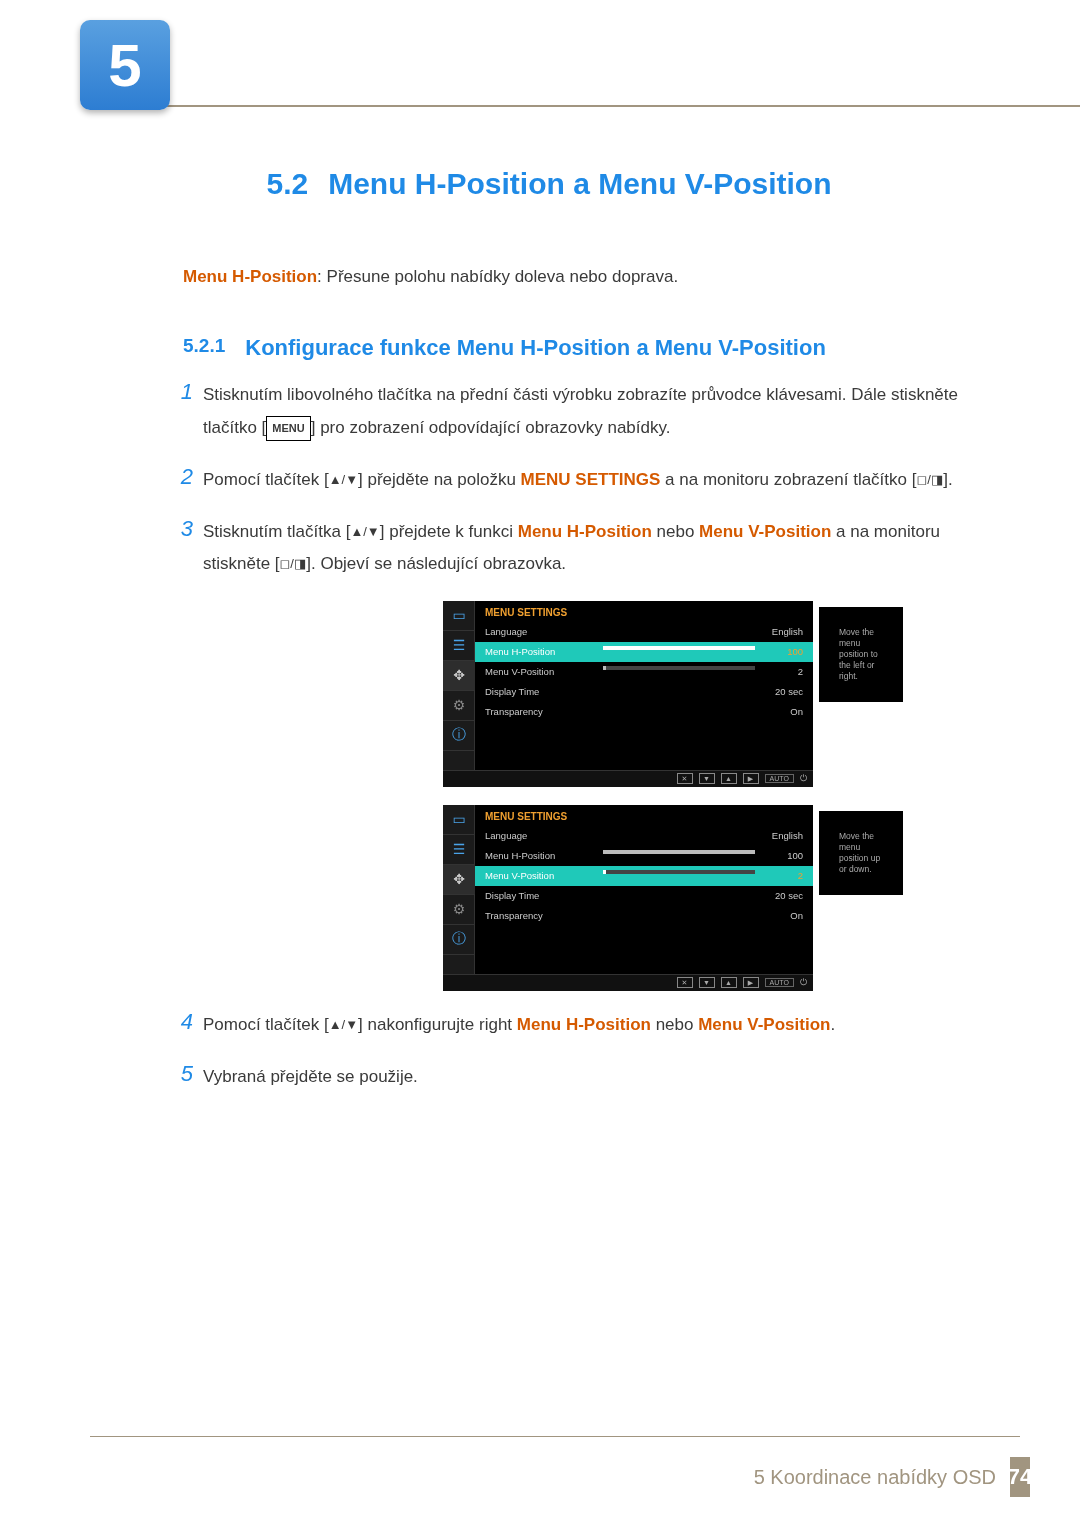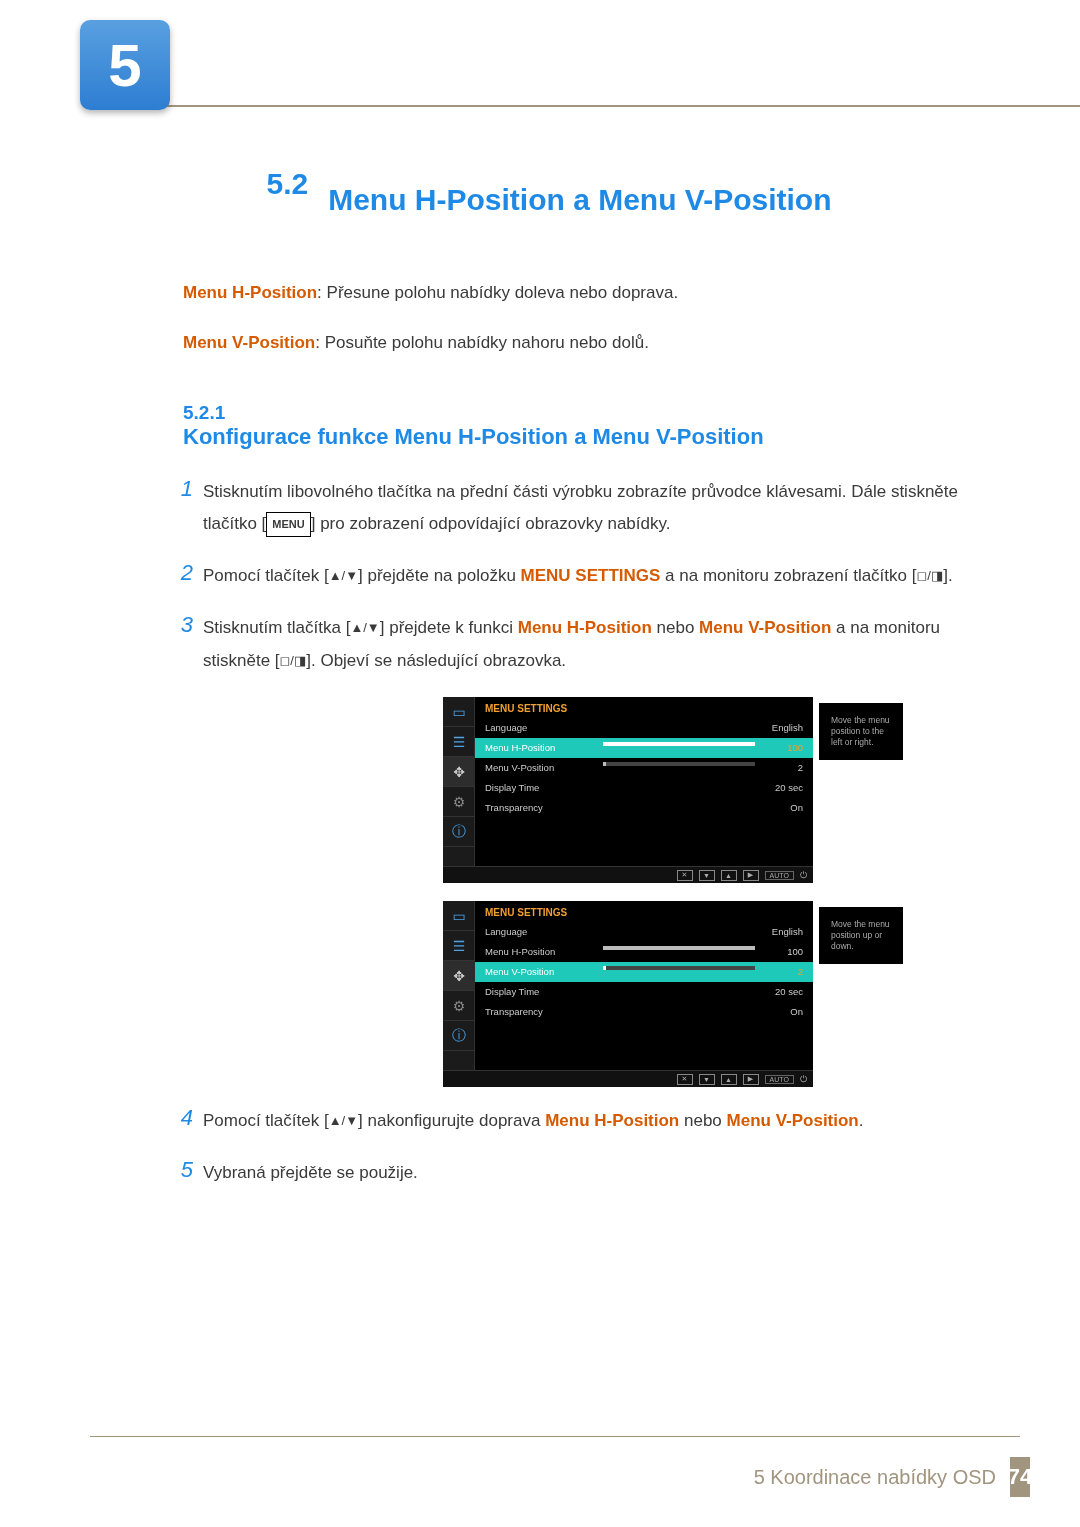--- a/index.html
+++ b/index.html
@@ -5,24 +5,24 @@
   * { margin: 0; padding: 0; box-sizing: border-box; }
   body { font-family: Arial, Helvetica, sans-serif; background: #fff; width: 1080px; height: 1527px; position: relative; color: #333; }
   .header { display: flex; align-items: center; padding: 20px 0 0 80px; }
   .chapter-badge { width: 90px; height: 90px; background: linear-gradient(to bottom, #5aa0e0, #2d7dd2); border-radius: 10px; color: #fff; font-size: 60px; font-weight: bold; display: flex; align-items: center; justify-content: center; box-shadow: 0 3px 6px rgba(0,0,0,0.3); margin-right: 25px; }
   .chapter-title { color: #1f8ae6; font-size: 36px; font-weight: normal; }
   .header-rule { border-top: 2px solid #a19580; margin-left: 165px; margin-top: -5px; }
   .content { padding: 60px 90px 0 108px; }
   .section-number { color: #1f8ae6; font-size: 30px; font-weight: bold; margin-right: 20px; }
   .section-title { color: #1f8ae6; font-size: 30px; font-weight: bold; }
   .section-line { display: flex; margin-bottom: 60px; justify-content: center; }
-  .section-line .section-title { margin-left: 0; margin-top: 16px; }
+  .section-line .section-title { margin-left: 0; }
   .intro { margin-left: 75px; font-size: 17px; line-height: 1.9; color: #3a3a3a; margin-bottom: 42px; }
   .intro .hl { color: #d55a00; font-weight: bold; }
-  .subsection { margin-left: 75px; display: flex; margin-bottom: 26px; flex-direction: column; }
+  .subsection { margin-left: 75px; display: flex; margin-bottom: 18px; }
   .subnum { color: #1f8ae6; font-size: 19px; font-weight: bold; margin-right: 20px; }
   .subtitle { color: #1f8ae6; font-size: 22px; font-weight: bold; }
   .steps { margin-left: 55px; }
   .step { display: flex; margin-bottom: 20px; }
   .stepnum { color: #1f8ae6; font-size: 22px; font-style: italic; width: 40px; flex-shrink: 0; text-align: right; padding-right: 10px; }
   .steptext { font-size: 17px; line-height: 1.9; color: #3a3a3a; flex: 1; }
   .steptext .hl { color: #d55a00; font-weight: bold; }
   .menu-key { display: inline-block; border: 1px solid #000; font-size: 11px; font-weight: bold; padding: 1px 5px; vertical-align: middle; background: #fff; }
   .arrow-icon { font-size: 13px; vertical-align: middle; }
   .osd-block { margin: 18px 0 18px 280px; }
@@ -35,21 +35,21 @@
   .osd-title { color: #f0a030; font-size: 10px; padding: 6px 10px 4px; font-weight: bold; }
   .osd-row { display: flex; padding: 4px 10px; height: 20px; }
   .osd-row.selected { background: #1fc9b9; color: #f0a030; }
   .osd-label { width: 110px; color: #ccc; font-size: 9.5px; }
   .osd-row.selected .osd-label { color: #fff; }
   .osd-slider { flex: 1; height: 4px; background: #444; position: relative; margin: 0 8px; }
   .osd-slider-fill { position: absolute; left: 0; top: 0; bottom: 0; background: #bbb; }
   .osd-row.selected .osd-slider-fill { background: #fff; }
   .osd-val { width: 40px; text-align: right; color: #ccc; font-size: 9.5px; }
   .osd-row.selected .osd-val { color: #f0a030; }
-  .osd-right { position: absolute; right: -90px; top: 6px; width: 84px; font-size: 8.5px; color: #aaa; line-height: 1.3; background: #000; padding: 12px; }
+  .osd-right { position: absolute; right: -90px; top: 6px; width: 84px; font-size: 8.5px; color: #aaa; line-height: 1.3; background: #000; padding: 20px; }
   .osd-wrap { position: relative; display: inline-block; }
   .osd-bar { height: 17px; background: #111; display: flex; justify-content: flex-end; align-items: center; padding: 0 6px; gap: 6px; border-top: 1px solid #333; }
   .osd-btn { width: 16px; height: 11px; border: 1px solid #888; font-size: 7px; display: flex; align-items: center; justify-content: center; color: #aaa; }
   .osd-auto { font-size: 7px; color: #aaa; padding: 0 4px; border: 1px solid #666; }
   .osd-power { font-size: 9px; color: #aaa; }
   .footer { position: absolute; bottom: 30px; right: 50px; display: flex; align-items: center; gap: 14px; }
   .footer-text { color: #a19580; font-size: 20px; text-align: center; }
   .footer-page { width: 20px; height: 40px; background: #a19580; color: #fff; font-size: 22px; font-weight: bold; display: flex; align-items: center; justify-content: center; }
   .footer-rule { position: absolute; bottom: 90px; left: 90px; right: 60px; border-top: 1px solid #a19580; }
   .ico-monitor { color: #4aa3e8; }
@@ -67,21 +67,20 @@
 <div class="header-rule"></div>
 
 <div class="content">
   <div class="section-line">
     <span class="section-number">5.2</span>
     <span class="section-title">Menu H-Position a Menu V-Position</span>
   </div>
 
   <div class="intro">
     <p><span class="hl">Menu H-Position</span><span>: Přesune polohu nabídky doleva nebo doprava.</span></p>
-    <p style="margin-top:18px"><span class="hl">Menu V-Position</span><span>: Posuňte polohu nabídky nahoru nebo dolů.</span></p>
   </div>
 
   <div class="subsection">
     <span class="subnum">5.2.1</span>
     <span class="subtitle">Konfigurace funkce Menu H-Position a Menu V-Position</span>
   </div>
 
   <div class="steps">
     <div class="step">
       <span class="stepnum">1</span>
@@ -207,21 +206,21 @@
             <span class="osd-auto">AUTO</span>
             <span class="osd-power">⏻</span>
           </div>
         </div>
         <div class="osd-right">Move the menu position up or down.</div>
       </div>
     </div>
 
     <div class="step">
       <span class="stepnum">4</span>
-      <span class="steptext"><span>Pomocí tlačítek [</span><span class="arrow-icon">▲/▼</span><span>] nakonfigurujte doprava </span><span class="hl">Menu H-Position</span><span> nebo </span><span class="hl">Menu V-Position</span><span>.</span></span>
+      <span class="steptext"><span>Pomocí tlačítek [</span><span class="arrow-icon">▲/▼</span><span>] nakonfigurujte right </span><span class="hl">Menu H-Position</span><span> nebo </span><span class="hl">Menu V-Position</span><span>.</span></span>
     </div>
     <div class="step">
       <span class="stepnum">5</span>
       <span class="steptext">Vybraná přejděte se použije.</span>
     </div>
   </div>
 </div>
 
 <div class="footer-rule"></div>
 <div class="footer">

